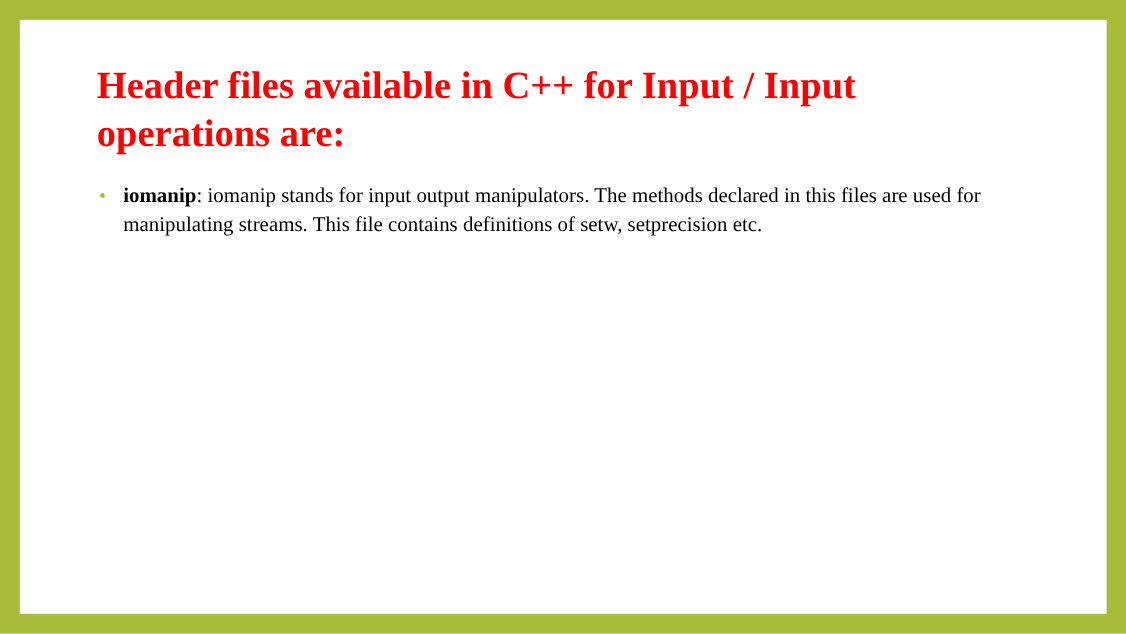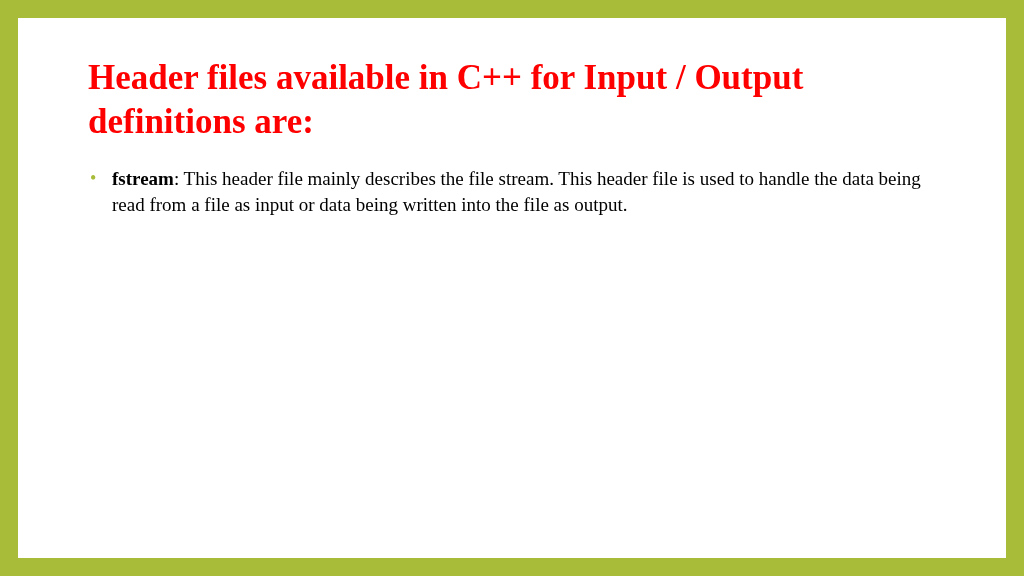--- a/index.html
+++ b/index.html
@@ -47,19 +47,19 @@
       font-size: 18px;
     }
     .term {
       font-weight: bold;
     }
   </style>
 </head>
 <body>
 
 <div class="slide">
-  <h1 class="title">Header files available in C++ for Input / Output definitions are:</h1>
+  <h1 class="title">Header files available in C++ for Input / Input operations are:</h1>
   <ul class="bullet-list">
     <li class="bullet-item">
-      <span class="term">fstream</span><span>: This header file mainly describes the file stream. This header file is used to handle the data being read from a file as input or data being written into the file as output.</span>
+      <span class="term">iomanip</span><span>: iomanip stands for input output manipulators. The methods declared in this files are used for manipulating streams. This file contains definitions of setw, setprecision etc.</span>
     </li>
   </ul>
 </div>
 
 </body></html>

